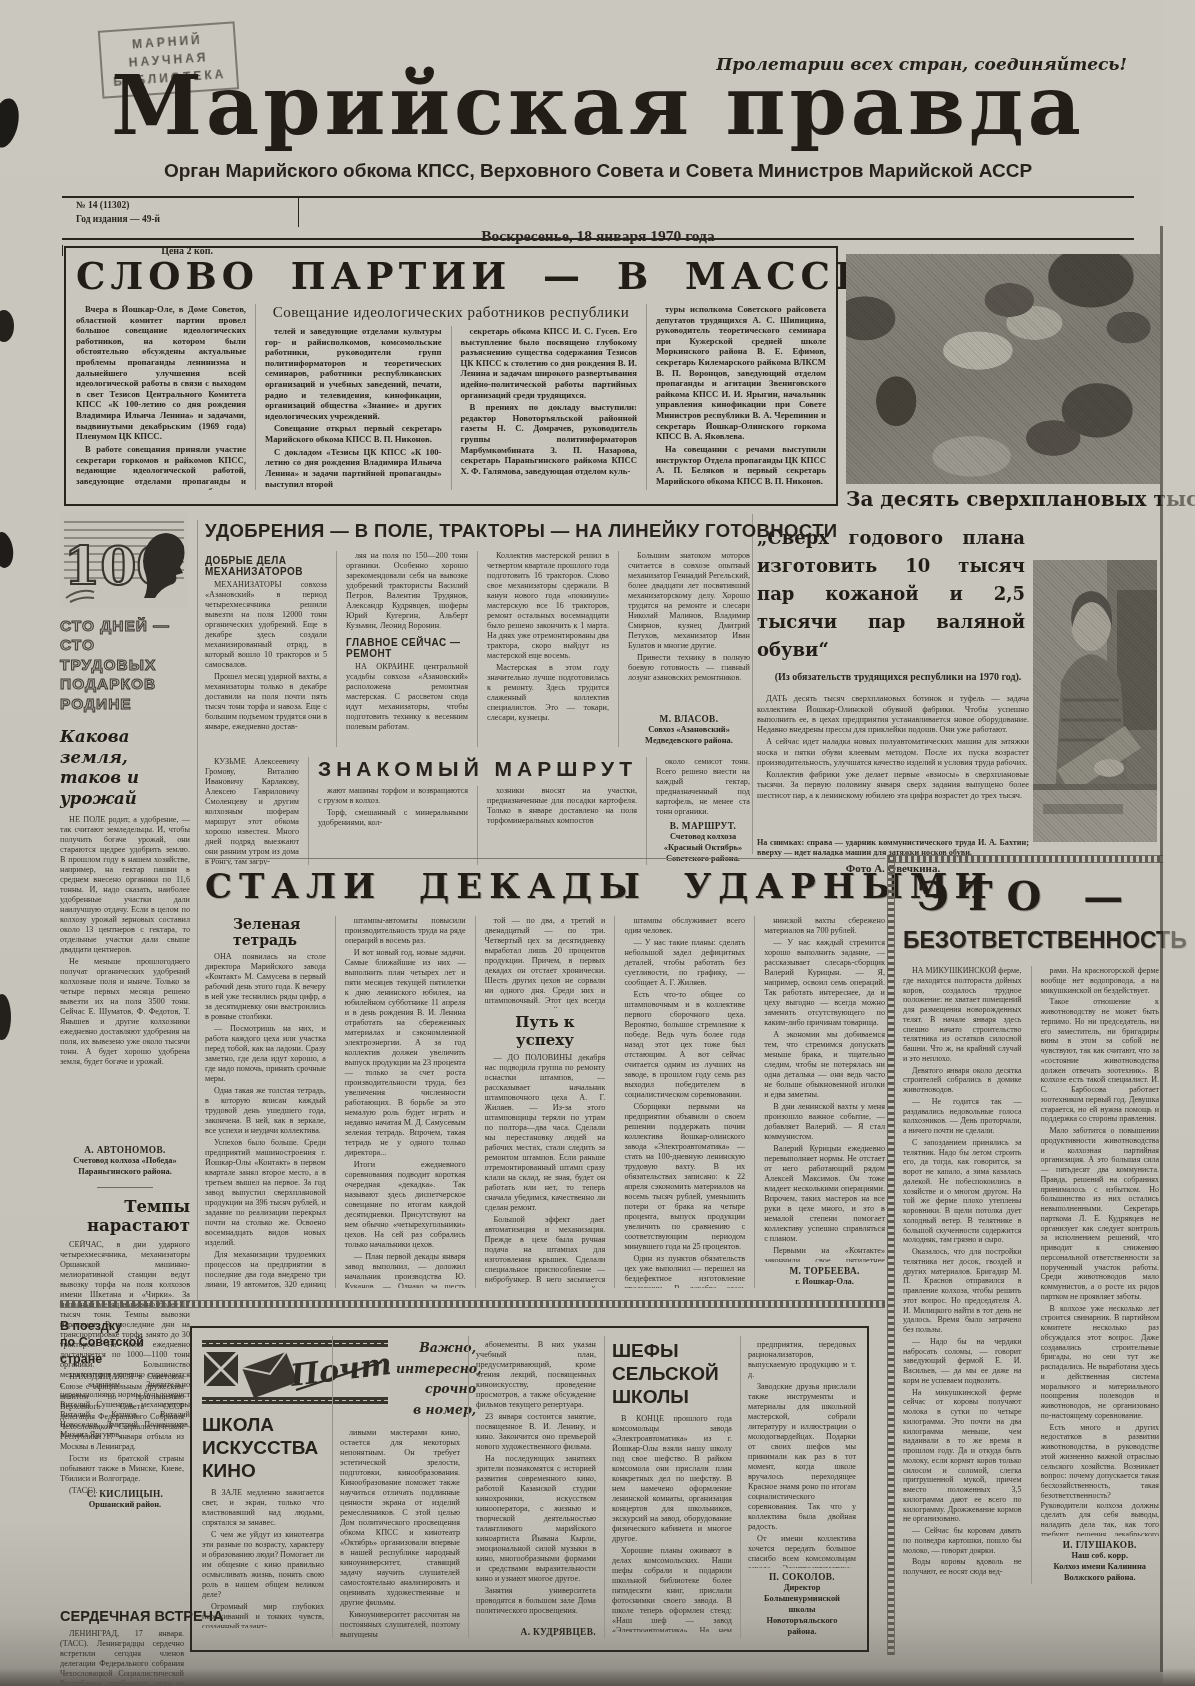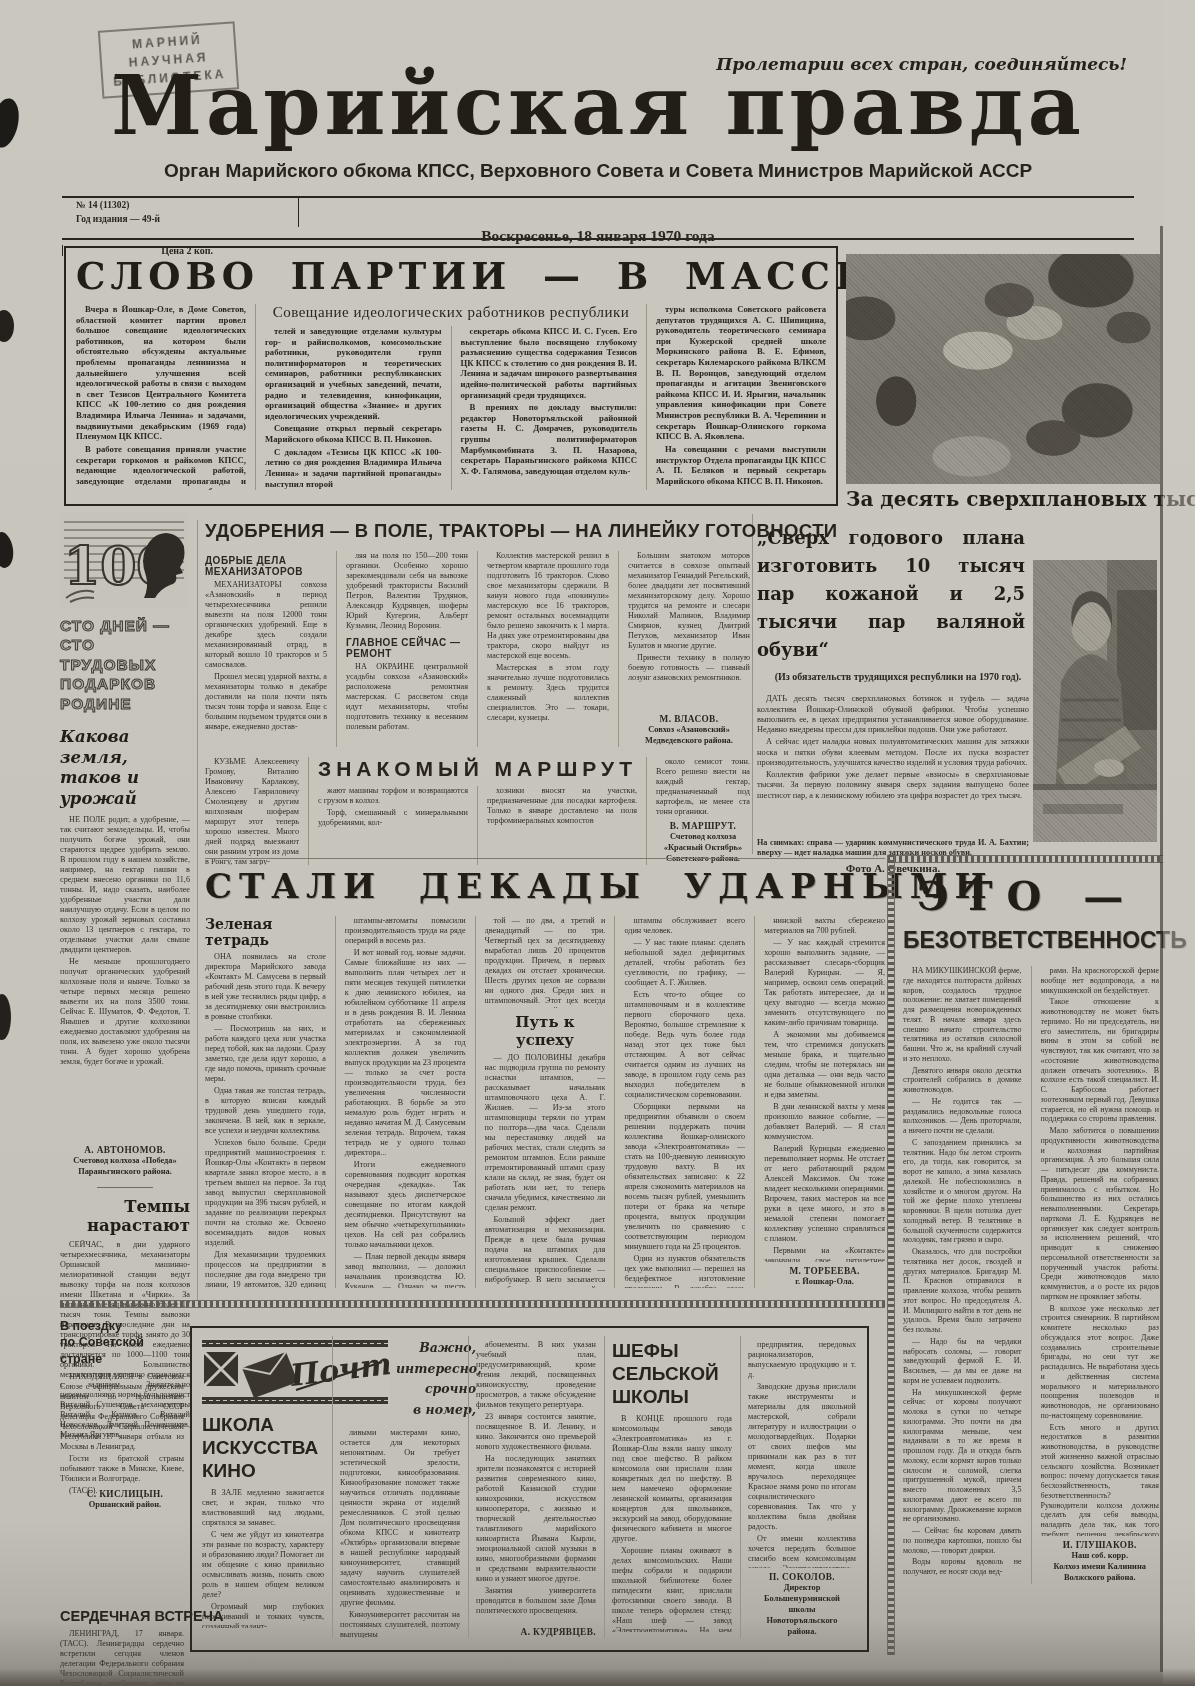--- a/index.html
+++ b/index.html
@@ -246,21 +246,21 @@
         <div class="sig">
             <div>М. ВЛАСОВ.</div>
             <div>Совхоз «Азановский»</div>
             <div>Медведевского района.</div>
           </div>
       </div>
     </div>
 
     <div class="cols" style="margin-top:10px; height:108px;">
       <div class="bt" style="width:124px; height:100%;">
-          <p>КУЗЬМЕ Алексеевичу Громову, Виталию Ивановичу Карлакову, Алексею Гавриловичу Смоленцеву и другим колхозным шоферам маршрут этот теперь хорошо известен. Много дней подряд выезжают они ранним утром из дома в Ронгу, там загру-</p>
+          <p>КУЗЬМЕ Алексеевичу Громову, Виталию Ивановичу Карлакову, Алексею Гавриловичу Смоленцеву и другим колхозным шоферам маршрут этот обкома хорошо известен. Много дней подряд выезжают они ранним утром из дома в Ронгу, там загру-</p>
         </div>
       <div style="flex:1; display:flex; flex-direction:column;">
         <div class="h-sans" style="font-size:21px; letter-spacing:5px; text-align:center; white-space:nowrap;">ЗНАКОМЫЙ МАРШРУТ</div>
         <div class="cols" style="flex:1; margin-top:5px; overflow:hidden;">
           <div class="bt" style="flex:1; height:100%;">
               <p>жают машины торфом и возвращаются с грузом в колхоз.</p>
               <p>Торф, смешанный с минеральными удобрениями, кол-</p>
             </div>
           <div class="bt" style="flex:1; height:100%;">
               <p>хозники вносят на участки, предназначенные для посадки картофеля. Только в январе доставлено на поля торфоминеральных компостов</p>
@@ -280,21 +280,21 @@
       </div>
     </div>
   </div>
 
   <div class="hrule" style="left:205px; top:858px; width:680px;"></div>
 
   <div class="abs" style="left:205px; top:866px; width:680px;">
     <div class="h-giant" style="font-size:34px; text-align:center; letter-spacing:7px; word-spacing:18px; white-space:nowrap; text-shadow:1px 1px 0 rgba(60,54,47,.35);">СТАЛИ ДЕКАДЫ УДАРНЫМИ</div>
     <div class="cols" style="margin-top:10px; height:372px;">
       <div class="colflex" style="flex:1;">
-        <div class="h-giant" style="font-size:14px; margin-bottom:4px;">Зеленая тетрадь</div>
+        <div class="h-giant" style="font-size:14px; margin-bottom:4px;margin-left:28px;">Зеленая тетрадь</div>
         <div class="bt">
             <p>ОНА появилась на столе директора Марийского завода «Контакт» М. Самусева в первый рабочий день этого года. К вечеру в ней уже теснились ряды цифр, а за десятидневку они выстроились в ровные столбики.</p>
             <p>— Посмотришь на них, и работа каждого цеха или участка перед тобой, как на ладони. Сразу заметно, где дела идут хорошо, а где надо помочь, принять срочные меры.</p>
             <p>Одна такая же толстая тетрадь, в которую вписан каждый трудовой день ушедшего года, закончена. В ней, как в зеркале, все успехи и неудачи коллектива.</p>
             <p>Успехов было больше. Среди предприятий машиностроения г. Йошкар-Олы «Контакт» в первом квартале занял второе место, а в третьем вышел на первое. За год завод выпустил сверхплановой продукции на 396 тысяч рублей, и задание по реализации перекрыл почти на столько же. Освоено восемнадцать видов новых изделий.</p>
             <p>Для механизации трудоемких процессов на предприятии в последние два года внедрено три линии, 19 автоматов, 320 единиц нового оборудования. Установленные</p>
           </div>
       </div>
       <div class="bt" style="flex:1; height:100%;">
           <p>штампы-автоматы повысили производительность труда на ряде операций в восемь раз.</p>

